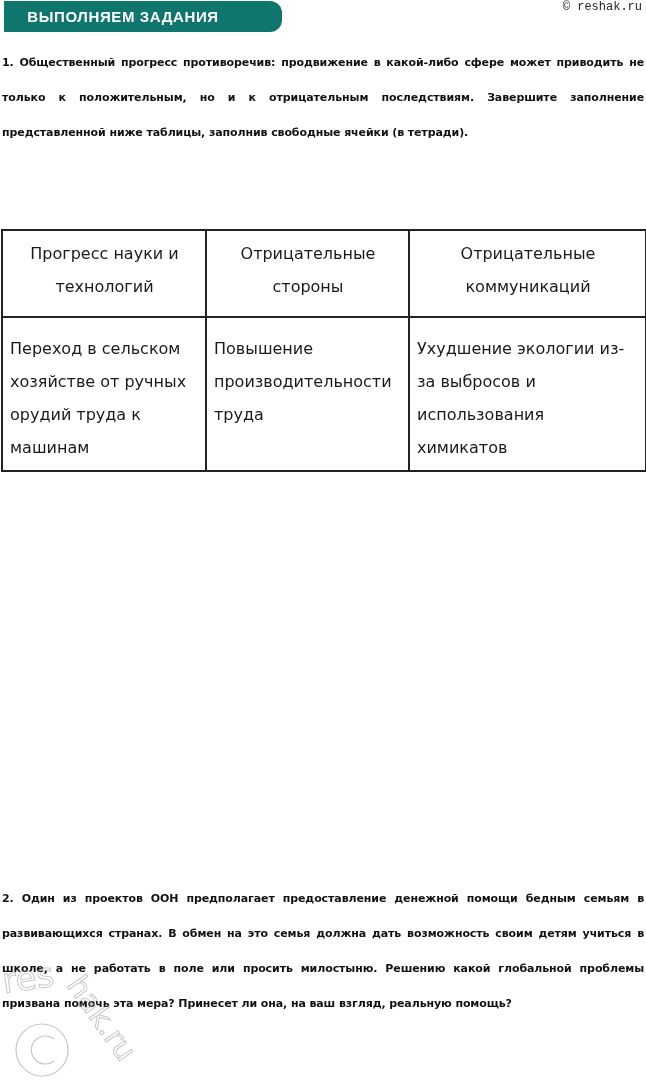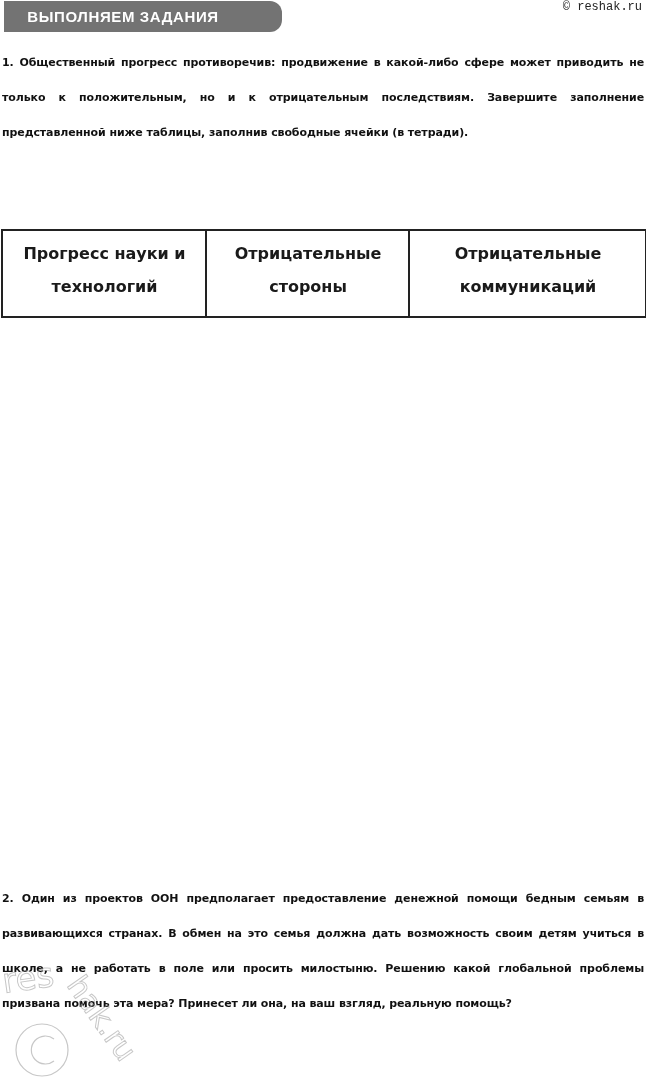--- a/index.html
+++ b/index.html
@@ -2,21 +2,21 @@
 <html><head>
 <meta charset="utf-8">
 <style>
   html, body { margin: 0; padding: 0; background: #ffffff; }
   body {
     width: 646px; height: 1088px; position: relative; overflow: hidden;
     font-family: "DejaVu Sans", sans-serif; color: #111;
   }
   .banner {
     position: absolute; left: 4px; top: 1px; width: 278px; height: 31px;
-    background: #737373; border-radius: 0 12px 12px 0;
+    background: #0f766e; border-radius: 0 12px 12px 0;
     display: flex; align-items: center; justify-content: center;
   }
   .banner span {
     color: #ffffff; font-family: "Liberation Sans", sans-serif; font-weight: bold;
     font-size: 15px; letter-spacing: 0.6px; padding-right: 40px;
   }
   .copyright {
     position: absolute; right: 4px; top: 0px;
     font-family: Liberation Mono, monospace; font-size: 12px; color: #222;
   }
@@ -28,21 +28,21 @@
   }
   .task1 { top: 45px; }
   .task2 { top: 881px; }
   table.progress {
     position: absolute; left: 1px; top: 229px; width: 644px;
     border-collapse: collapse; table-layout: fixed;
     font-family: "DejaVu Sans", sans-serif; font-size: 16px; color: #1a1a1a;
   }
   table.progress td, table.progress th {
     border: 2px solid #222; vertical-align: top;
-    padding: 14px 6px 0 7px; line-height: 33px; font-weight: bold;
+    padding: 14px 6px 0 7px; line-height: 33px; font-weight: normal;
     text-align: left;
   }
   table.progress th { text-align: center; padding-top: 6px; }
   col.c1 { width: 204px; } col.c2 { width: 203px; } col.c3 { width: 237px; }
   tr.h { height: 87px; } tr.r1 { height: 154px; } tr.r2 { height: 122px; }
   tr.r3 { height: 154px; } tr.r4 { height: 120px; }
   .watermark {
     position: absolute; left: 0px; top: 955px; width: 170px; height: 130px;
     pointer-events: none; opacity: 0.55;
   }
@@ -62,20 +62,25 @@
       <col class="c1">
       <col class="c2">
       <col class="c3">
     </colgroup>
   <tbody>
       <tr class="h">
     <th>Прогресс науки и технологий</th>
     <th>Отрицательные стороны</th>
     <th>Отрицательные коммуникаций</th>
   </tr>
+  <tr class="r1">
+    <td>Переход в сельском хозяйстве от ручных орудий труда к машинам</td>
+    <td>Повышение производительности труда</td>
+    <td>Ухудшение экологии из-за выбросов и использования химикатов</td>
+  </tr>
 </tbody>
   </table>
 
 <div class="task task2">2. Один из проектов ООН предполагает предоставление денежной помощи бедным семьям в развивающихся странах. В обмен на это семья должна дать возможность своим детям учиться в школе, а не работать в поле или просить милостыню. Решению какой глобальной проблемы призвана помочь эта мера? Принесет ли она, на ваш взгляд, реальную помощь?</div>
 
 <svg class="watermark" viewBox="0 0 170 130">
   <g fill="none" stroke="#9a9a9a" stroke-width="1.2">
     <circle cx="42" cy="95" r="26"></circle>
     <path d="M54 84 a14 14 0 1 0 0 22"></path>
   </g>

